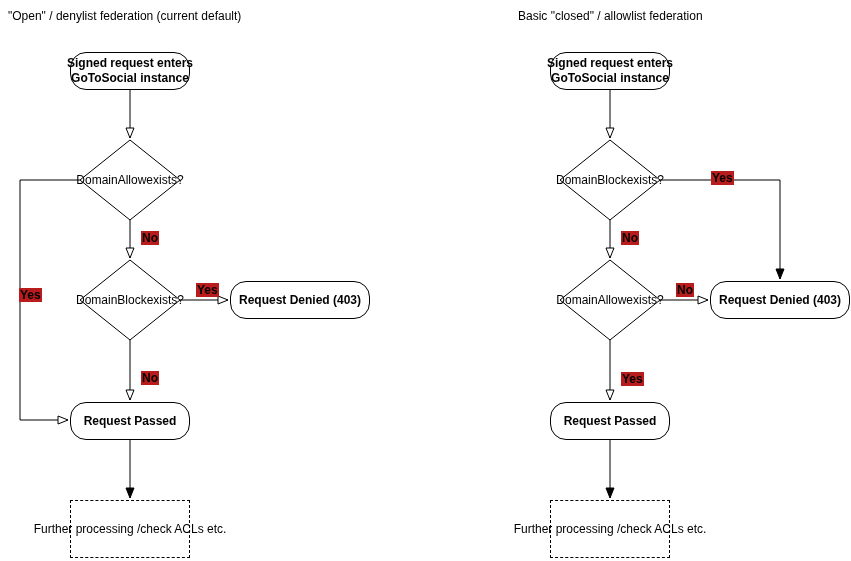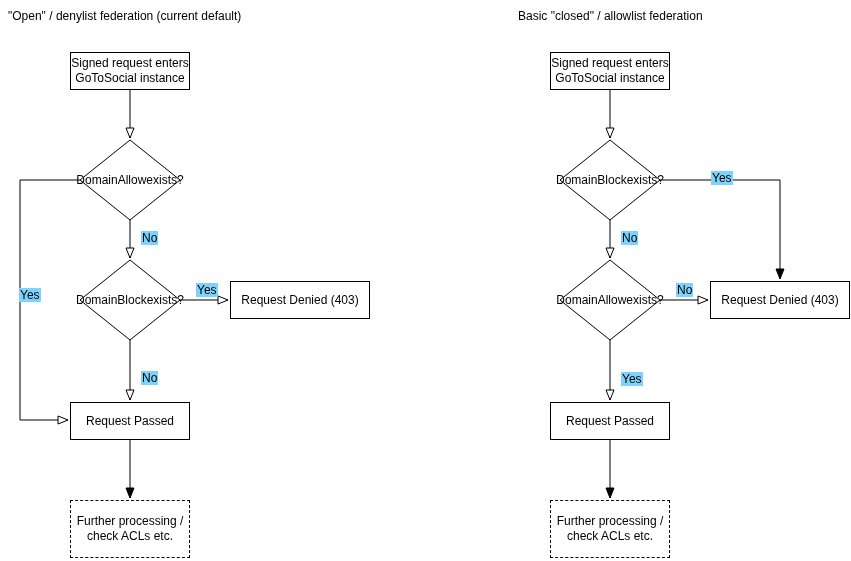--- a/index.html
+++ b/index.html
@@ -6,35 +6,35 @@
   html,body { background:#ffffff; }
   body {
     width:851px; height:561px;
     font-family:"Liberation Sans", sans-serif;
     font-size:12px; color:#000;
   }
   .canvas { position:relative; width:851px; height:561px; overflow:hidden; background:#fff; }
   .svg-layer { position:absolute; left:0; top:0; }
   .chart-title { position:absolute; white-space:nowrap; font-size:12px; }
   .node-box {
-    position:absolute; border:1px solid #000; border-radius:0; background:#fff;
+    position:absolute; border:1px solid #000; border-radius:16px; background:#fff;
     display:flex; flex-direction:column; align-items:center; justify-content:center;
-    text-align:center; line-height:15px;
+    text-align:center; line-height:15px;font-weight:bold;
   }
   .node-dashed {
     position:absolute; border:1px dashed #000; background:#fff;
-    display:flex; flex-direction:column; align-items:center; justify-content:center;
+    display:flex; flex-direction:row; align-items:center; justify-content:center;
     text-align:center; line-height:15px;
   }
   .diamond-label {
     position:absolute; display:flex; align-items:center;
     justify-content:center; text-align:center; line-height:15px; pointer-events:none;
   }
   .node-line { white-space:nowrap; }
-  .edge-label { position:absolute; background:#7dd3fc; padding:0 1px; white-space:nowrap; }
+  .edge-label { position:absolute; background:#b91c1c; padding:0 1px; white-space:nowrap;font-weight:bold; }
 </style>
 </head>
 <body>
 
 <div class="canvas">
 
   <svg class="svg-layer" width="851" height="561" viewBox="0 0 851 561">
     <defs>
       <marker id="arrow-open" markerWidth="12" markerHeight="12" refX="11" refY="6" orient="auto" markerUnits="userSpaceOnUse">
         <path d="M 1 2 L 11 6 L 1 10 Z" fill="#ffffff" stroke="#000000" stroke-width="1"></path>

